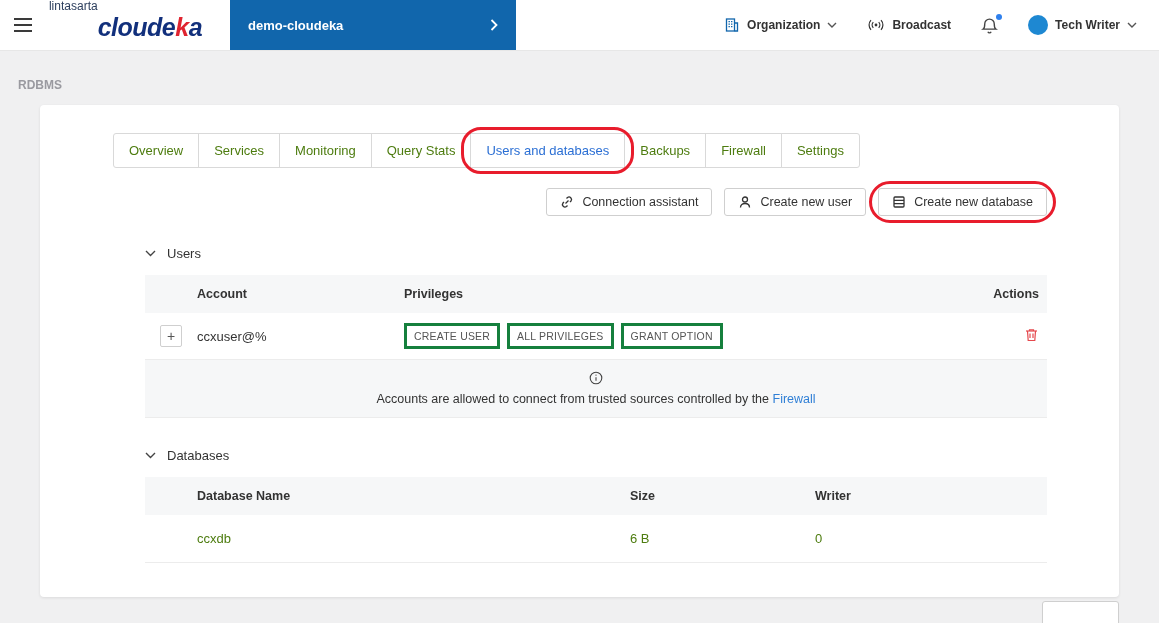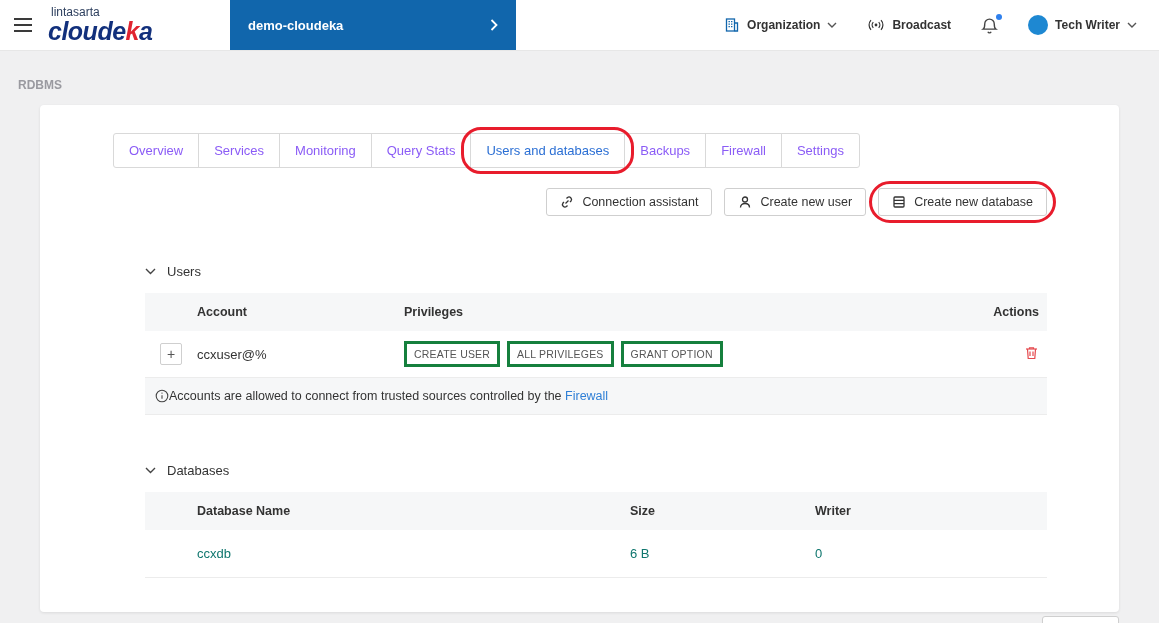--- a/index.html
+++ b/index.html
@@ -14,23 +14,23 @@
   
   .header {
     height:51px; background:#fff; border-bottom:1px solid #e7e7e7;
     display:flex; align-items:stretch;
   }
   .hamburger {
     width:44px; display:flex; flex-direction:column; justify-content:center;
     gap:4px; padding-left:14px; cursor:pointer;
   }
   .hamburger span { display:block; width:18px; height:2px; background:#3a3a3a; }
-  .brand { display:flex; flex-direction:column; justify-content:center; line-height:1; margin-left:4px; width:152px; }
+  .brand { display:flex; flex-direction:row; justify-content:center; line-height:1; margin-left:4px; width:152px; }
   .brand-top { font-size:12px; color:#2c3e5d; margin-left:3px; }
-  .brand-logo { font-size:25px; font-weight:bold; font-style:italic; color:#12307c; letter-spacing:-0.5px; margin-top:1px; }
+  .brand-logo { font-size:25px; font-weight:bold; font-style:italic; color:#12307c; letter-spacing:-0.5px; margin-top:15px; }
   .brand-logo .accent { color:#e02430; }
   .project-box {
     width:286px; background:#1166ac; color:#fff;
     display:flex; align-items:center; justify-content:space-between;
     padding:0 18px; margin-left:30px; cursor:pointer;
   }
   .project-label { font-size:13px; font-weight:bold; }
   .header-right { margin-left:auto; display:flex; align-items:center; gap:30px; padding-right:22px; }
   .hdr-item { display:flex; align-items:center; gap:7px; font-size:12px; font-weight:bold; color:#333; cursor:pointer; }
   .bell-wrap { position:relative; cursor:pointer; padding-top:2px; }
@@ -40,71 +40,72 @@
   .page-label { margin:27px 0 0 18px; font-size:12px; font-weight:bold; color:#9a9aa0; }
   .card {
     margin:13px 40px 0 40px; background:#fff; border-radius:4px;
     box-shadow:0 1px 3px rgba(0,0,0,.09);
     padding:28px 72px 34px 73px; min-height:468px;
   }
   
   .tabs { display:flex; }
   .tab {
     border:1px solid #d9d9d9; margin-left:-1px; background:#fff;
-    padding:9px 15px; font-size:13px; color:#8b5cf6; cursor:pointer;
+    padding:9px 15px; font-size:13px; color:#4d7c0f; cursor:pointer;
     position:relative; white-space:nowrap;
   }
   .tab:first-child { margin-left:0; border-radius:3px 0 0 3px; }
   .tab:last-child { border-radius:0 3px 3px 0; }
   .tab.active { color:#2b6fd4; }
   .annotation-oval {
     position:absolute; border:3px solid #e81c2c; border-radius:20px;
     pointer-events:none; z-index:6;
   }
   .tab .annotation-oval { inset:-7px -10px; }
   .btn .annotation-oval { inset:-8px -10px; border-radius:22px; }
   
   .toolbar { display:flex; justify-content:flex-end; gap:12px; margin-top:20px; }
   .btn {
     display:inline-flex; align-items:center; gap:8px;
     border:1px solid #cfcfcf; background:#fff; border-radius:3px;
     padding:6px 13px; font-size:12.5px; color:#333; cursor:pointer;
     position:relative;
   }
   
-  .section { margin:48px 0 0 32px; }
+  .section { margin:30px 0 0 32px; }
   .section-head { display:flex; align-items:center; gap:11px; font-size:13px; color:#333; margin-bottom:14px; cursor:pointer; }
   
   .thead { display:flex; align-items:center; background:#f6f7f8; font-size:12.5px; font-weight:bold; color:#333; padding:12px 0; }
   .trow  { display:flex; align-items:center; padding:10px 0; border-bottom:1px solid #ececec; font-size:13px; color:#333; min-height:46px; }
   .col-exp { width:52px; display:flex; justify-content:center; }
   .col-account { width:207px; }
   .col-priv { flex:1; display:flex; align-items:center; }
   .col-actions { width:80px; text-align:right; padding-right:8px; }
   .expander {
     width:22px; height:22px; border:1px solid #cfcfcf; border-radius:2px;
     background:#fff; color:#555; font-size:14px; line-height:20px;
     text-align:center; cursor:pointer; padding:0;
   }
   .chip {
     border:3px solid #15803d; background:#fff; color:#555;
     font-size:10.5px; letter-spacing:.2px; padding:4px 7px; margin-right:7px;
   }
   .trash-btn { background:none; border:none; padding:0; cursor:pointer; }
   .info-row {
-    display:flex; align-items:center; background:#f6f7f8;
+    display:flex; align-items:center; gap:7px; background:#f6f7f8;
     padding:11px 10px; font-size:12.5px; color:#333;
     border-bottom:1px solid #ececec;
+    flex-direction:column;
   }
   .link { color:#2f7fd6; text-decoration:none; cursor:pointer; }
   
   .dcol-name { width:485px; padding-left:52px; }
   .dcol-size { width:185px; }
   .dcol-tables { flex:1; }
-  .drow { display:flex; padding:16px 0; border-bottom:1px solid #ececec; font-size:13px; color:#0f766e; }
+  .drow { display:flex; padding:16px 0; border-bottom:1px solid #ececec; font-size:13px; color:#4d7c0f; }
   
   .back-row { display:flex; justify-content:flex-end; margin:4px 40px 0 0; }
   .back-btn {
     background:#fff; border:1px solid #cfcfcf; border-radius:3px;
     padding:23px 24px; font-size:12px; color:#333; cursor:pointer;
     box-shadow:0 1px 1px rgba(0,0,0,.06);
   }
   svg { display:block; }
 </style>
 </head>

